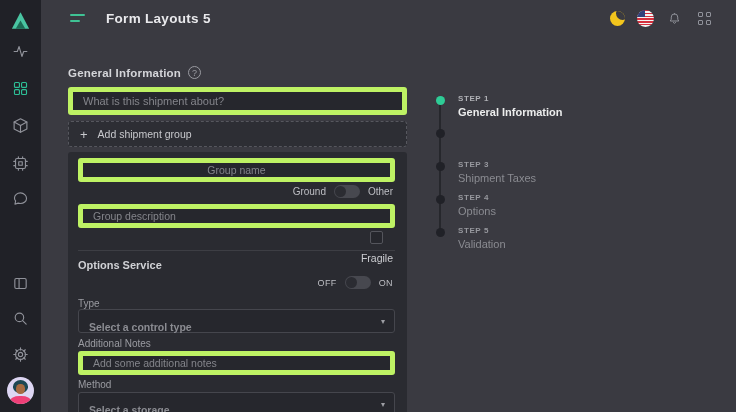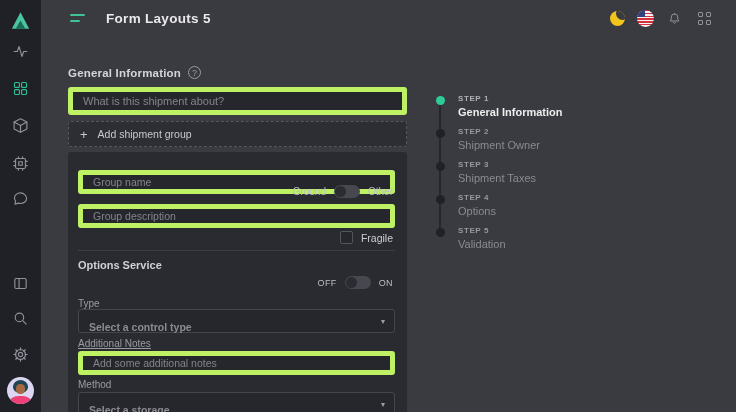--- a/index.html
+++ b/index.html
@@ -56,33 +56,33 @@
   .inp-shipment { position:absolute; top:87px; left:0; height:28px; }
   .add-group { position:absolute; top:121px; left:0; width:100%; height:26px; border:1px dashed #56575e; border-radius:3px;
                background:#2d2e34; display:flex; align-items:center; cursor:pointer; }
   .add-plus { font-size:13px; color:#c8c9cd; margin:0 10px 0 11px; line-height:1; }
   .add-label { font-size:10.5px; color:#c8c9cd; }
 
   
   .card { position:absolute; top:152px; left:0; width:100%; height:300px; background:#2a2b31; border-radius:3px; }
   .card .inner { position:absolute; left:10px; right:12px; top:0; bottom:0; }
   .inp-sm { position:absolute; height:24px; font-size:10.5px; }
-  .inp-gname { top:18px; } .inp-gdesc { top:52px; } .inp-notes { top:199px; }
+  .inp-gname { top:6px;text-align:center; } .inp-gdesc { top:52px; } .inp-notes { top:199px; }
   .row-right { position:absolute; right:2px; display:flex; align-items:center; gap:8px; }
-  .row-transport { top:33px; } .row-fragile { top:79px; } .row-onoff { top:124px; }
+  .row-transport { top:33px; } .row-fragile { top:79px;flex-direction:column; } .row-onoff { top:124px; }
   .tog-label { font-size:10px; color:#bdbec3; }
   .tog-label.caps { font-size:9px; letter-spacing:.4px; }
   .toggle { width:26px; height:13px; background:#47484f; border-radius:7px; position:relative; cursor:pointer; }
   .toggle .knob { position:absolute; left:1px; top:1px; width:11px; height:11px; border-radius:50%; background:#2b2c32; }
   .checkbox { width:13px; height:13px; border:1px solid #54555c; border-radius:2px; background:#26272d; cursor:pointer; }
   .chk-label { font-size:10.5px; color:#cdced2; }
   .divider { position:absolute; top:98px; left:0; right:0; height:1px; background:#3d3e44; }
   .ctl-title { position:absolute; top:107px; left:0; font-size:11px; font-weight:700; color:#d0d1d5; }
   .fld-label { position:absolute; left:0; font-size:10px; color:#9b9ca2; }
-  .lbl-type { top:146px; } .lbl-notes { top:186px;text-decoration:underline; } .lbl-method { top:227px; }
+  .lbl-type { top:146px; } .lbl-notes { top:186px; } .lbl-method { top:227px; }
   .select { position:absolute; left:0; right:0; height:24px; background:#26272d; border:1px solid #45464d; border-radius:3px;
             display:flex; align-items:center; justify-content:space-between; padding:0 9px 0 10px; cursor:pointer; }
   .sel-type { top:157px; } .sel-method { top:240px; }
   .sel-value { font-size:10.5px; font-weight:700; color:#8b8c92;margin-top:12px; }
   .sel-caret { font-size:8px; color:#9d9ea4; }
 
   
   .stepper { position:absolute; left:436px; top:94px; width:280px; height:180px; }
   .step-line { position:absolute; left:3px; top:7px; width:2px; height:133px; background:#26272c; }
   .step { position:absolute; left:0; cursor:pointer; }
@@ -262,24 +262,20 @@
 
   <div class="step s0 active">
     <span class="step-dot"></span>
     <div class="step-txt">
       <div class="step-label">STEP 1</div>
       <div class="step-title">General Information</div>
     </div>
   </div>
   <div class="step s1">
     <span class="step-dot"></span>
-    <div class="step-txt">
-      <div class="step-label">STEP 2</div>
-      <div class="step-title">Shipment Owner</div>
-    </div>
   </div>
   <div class="step s2">
     <span class="step-dot"></span>
     <div class="step-txt">
       <div class="step-label">STEP 3</div>
       <div class="step-title">Shipment Taxes</div>
     </div>
   </div>
   <div class="step s3">
     <span class="step-dot"></span>

